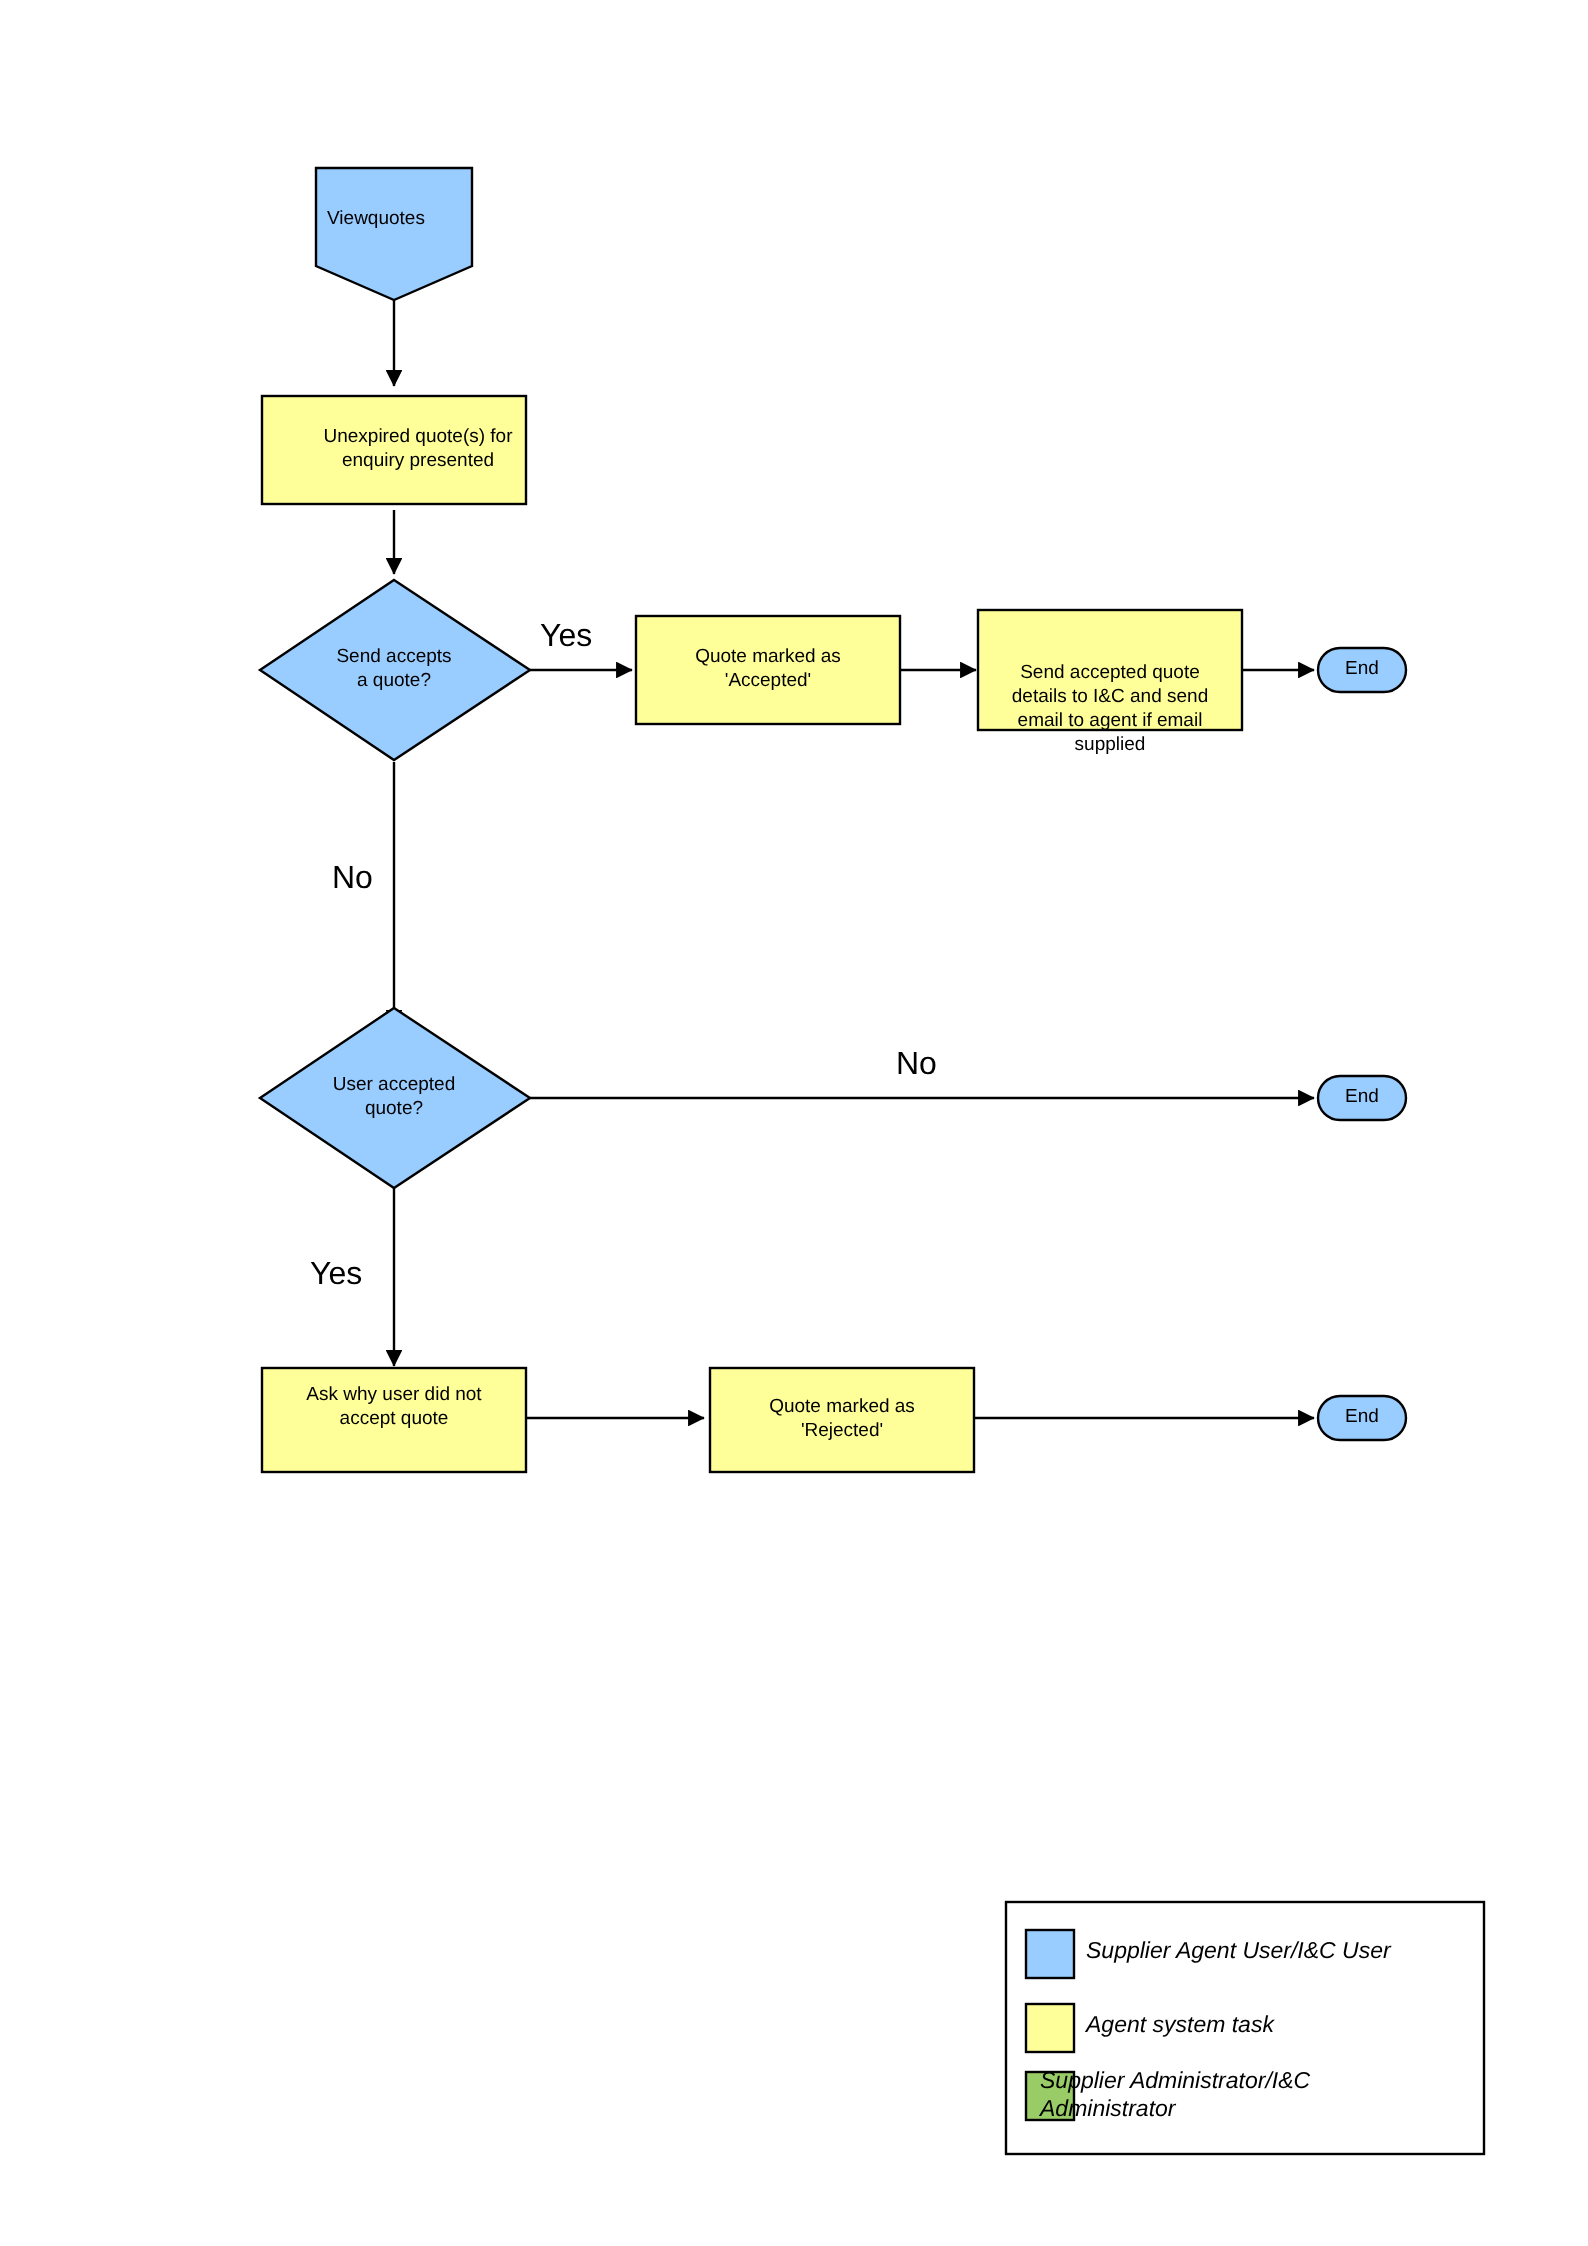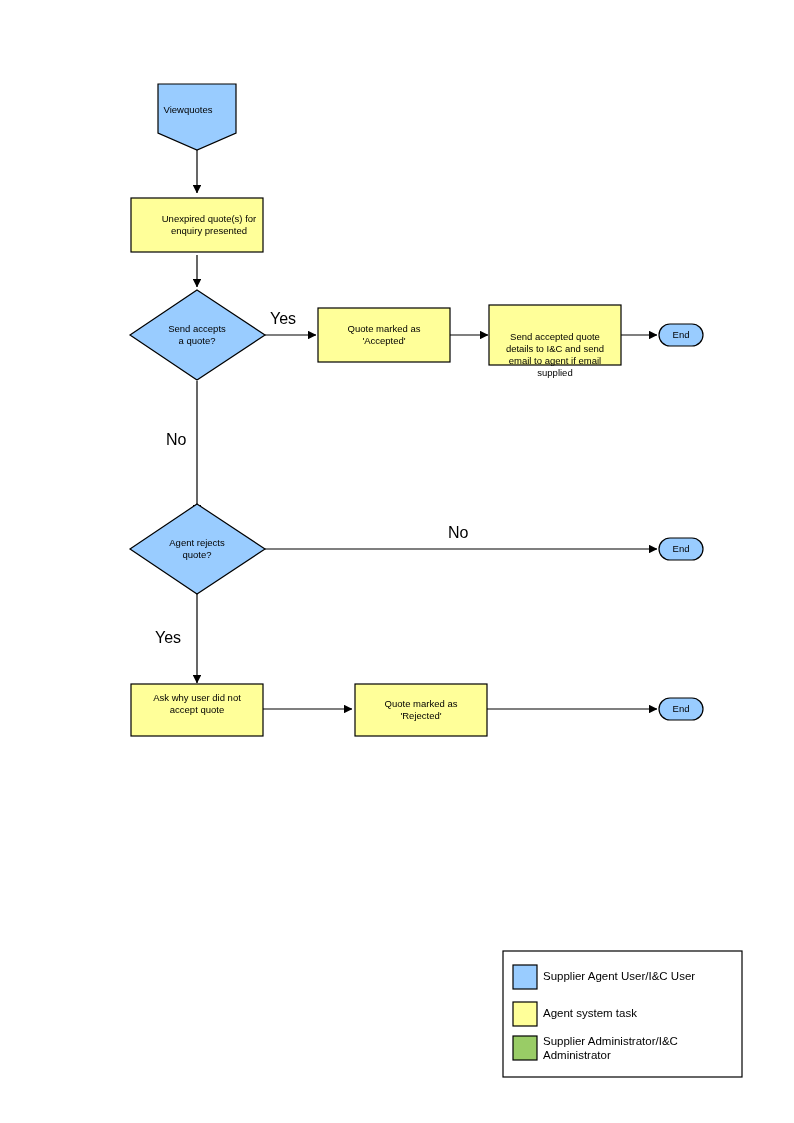--- a/index.html
+++ b/index.html
@@ -39,20 +39,21 @@
     line-height: 24px;
     color: #000000;
     font-family: "Liberation Sans", sans-serif;
   }
   .legend-label {
     position: absolute;
     font-size: 11.5px;
     line-height: 13.5px;
     color: #000000;
     font-family: "Liberation Sans", sans-serif;
+    font-style: italic;
   }
 </style>
 </head>
 <body>
 
 <svg id="canvas" viewBox="0 0 794 1123" xmlns="http://www.w3.org/2000/svg">
   <defs>
     <marker id="arrow" viewBox="0 0 10 10" refX="9.5" refY="5" markerWidth="7" markerHeight="7" orient="auto-start-reverse">
       <path d="M 0 0 L 10 5 L 0 10 z" fill="#000000"></path>
     </marker>
@@ -110,21 +111,21 @@
 <div class="node-label" style="left:318px; top:308px; width:132px; height:54px;">Quote  marked as
 'Accepted'</div>
 
 <div class="node-label" style="left:489px; top:305px; width:132px; height:60px;margin-top:20px;">Send accepted quote
 details to I&amp;C and send
 email to agent if email
 supplied</div>
 
 <div class="node-label" style="left:659px; top:324px; width:44px; height:22px;">End</div>
 
-<div class="node-label" style="left:132px; top:526px; width:130px; height:46px;">Agent rejects
+<div class="node-label" style="left:132px; top:526px; width:130px; height:46px;">User accepted
 quote?</div>
 
 <div class="node-label" style="left:659px; top:538px; width:44px; height:22px;">End</div>
 
 <div class="node-label" style="left:131px; top:684px; width:132px; height:40px;">Ask why user did not
 accept quote</div>
 
 <div class="node-label" style="left:355px; top:684px; width:132px; height:52px;">Quote  marked as
 'Rejected'</div>
 
@@ -135,14 +136,14 @@
 <div class="edge-label" style="left:166px; top:428px;">No</div>
 
 <div class="edge-label" style="left:448px; top:521px;">No</div>
 
 <div class="edge-label" style="left:155px; top:626px;">Yes</div>
 
 <div class="legend-label" style="left:543px; top:970px;">Supplier Agent User/I&amp;C User</div>
 
 <div class="legend-label" style="left:543px; top:1007px;">Agent system task</div>
 
-<div class="legend-label" style="left:543px; top:1035px; white-space:pre-line;">Supplier Administrator/I&amp;C
+<div class="legend-label" style="left:520px; top:1035px; white-space:pre-line;">Supplier Administrator/I&amp;C
 Administrator</div>
 
 </body></html>

